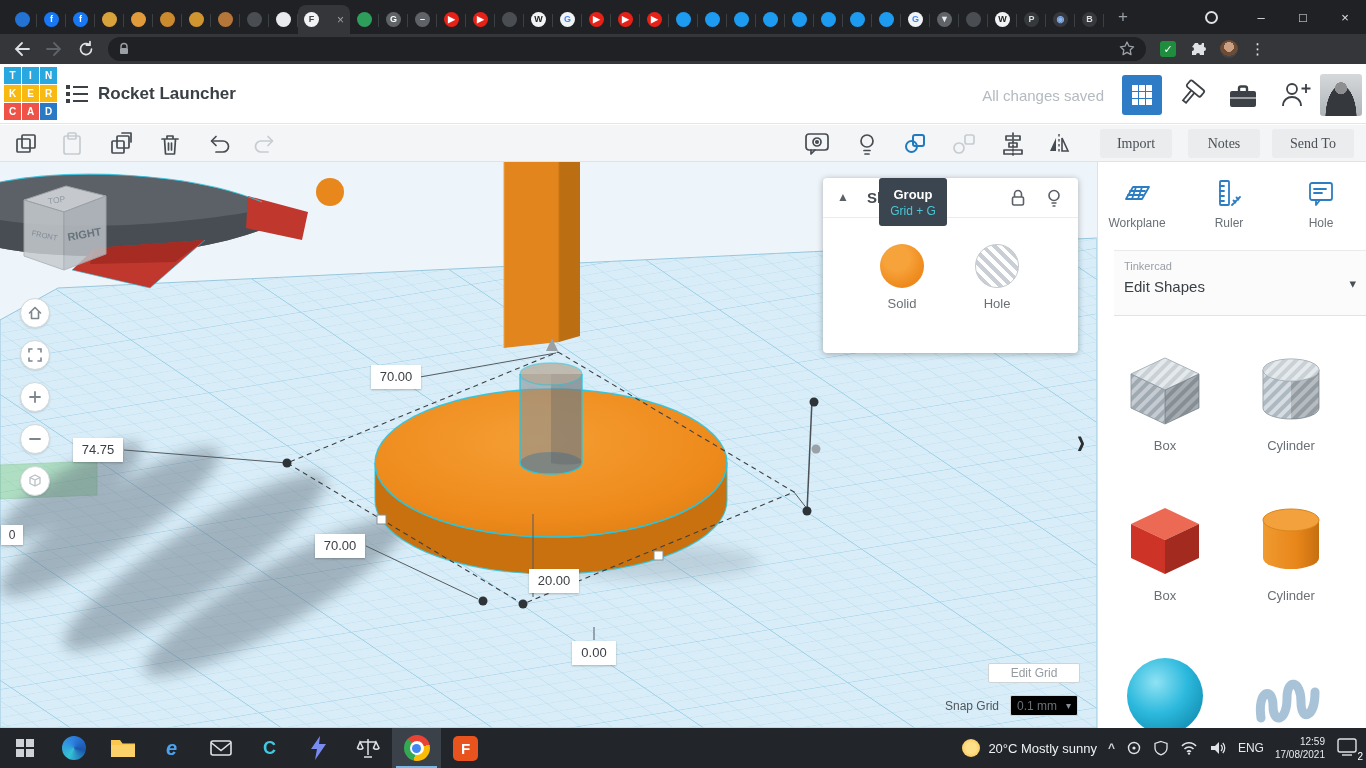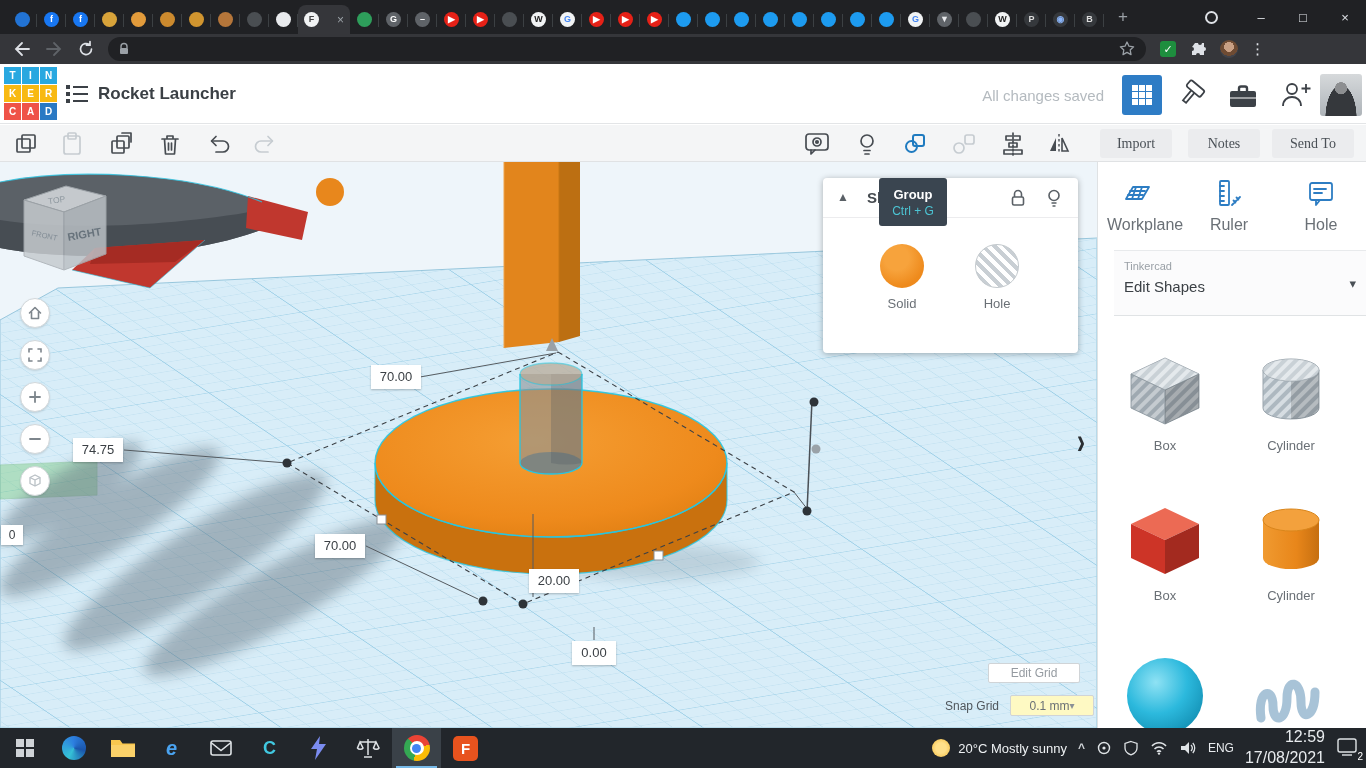--- a/index.html
+++ b/index.html
@@ -62,21 +62,21 @@
   .canvas svg.scene { position:absolute; left:0; top:0; }
   .nav-circle { position:absolute; left:20px; width:30px; height:30px; border-radius:50%; background:#fff; border:1px solid #d3d8db; box-shadow:0 1px 2px rgba(0,0,0,.12); display:flex; align-items:center; justify-content:center; }
   .nc-home{top:136px} .nc-fit{top:178px} .nc-zin{top:220px} .nc-zout{top:262px} .nc-cube{top:304px}
   .dim { position:absolute; height:24px; min-width:44px; padding:0 4px; background:#fff; box-shadow:0 1px 2px rgba(0,0,0,.25); font-size:13px; color:#3b4045; text-align:center; line-height:24px; }
   .d0{left:371px;top:203px;width:50px} .d1{left:73px;top:276px;width:50px} .d2{left:315px;top:372px;width:50px}
   .d3{left:529px;top:407px;width:50px} .d4{left:572px;top:479px;width:44px}
   .d5{left:1px;top:363px;width:22px;height:20px;min-width:22px;line-height:20px;font-size:12px}
   .panel-chevron { position:absolute; left:1077px; top:266px; font-size:24px; font-weight:bold; color:#2b2f33; transform:scaleY(1.5); }
   .edit-grid-btn { position:absolute; left:988px; top:501px; width:92px; height:20px; background:#fff; border:1px solid #d0d4d7; border-radius:2px; color:#959ba1; font-size:12px; text-align:center; line-height:18px; }
   .snap-label { position:absolute; left:945px; top:537px; font-size:12px; color:#4f565c; }
-  .snap-dd { position:absolute; left:1010px; top:533px; width:84px; height:21px; background:#fef9c3; border:1px solid #d0d4d7; border-radius:2px; display:flex; align-items:center; justify-content:center; padding:0 6px; font-size:12px; color:#6a7076; }
+  .snap-dd { position:absolute; left:1010px; top:533px; width:68px; height:21px; background:#000000; border:1px solid #d0d4d7; border-radius:2px; display:flex; align-items:center; justify-content:space-between; padding:0 6px; font-size:12px; color:#6a7076; }
   .snap-dd .ddcaret { color:#8a9096; font-size:10px; }
 
   
   .inspector { position:absolute; left:823px; top:178px; width:255px; height:175px; background:#fff; border-radius:4px; box-shadow:0 1px 6px rgba(0,0,0,.3); z-index:20; }
   .insp-head { position:relative; height:40px; border-bottom:1px solid #ececee; }
   .insp-caret { position:absolute; left:14px; top:12px; color:#5a6066; font-size:12px; }
   .insp-title { position:absolute; left:44px; top:11px; font-size:15px; font-weight:bold; color:#454a4f; }
   .insp-ic { position:absolute; top:9px; }
   .il-lock{left:184px} .il-bulb{left:220px}
   .opt { position:absolute; top:66px; width:60px; text-align:center; }
@@ -88,21 +88,21 @@
 
   
   .tooltip { position:absolute; left:879px; top:178px; width:68px; height:48px; background:#3a4550; border-radius:3px; display:flex; flex-direction:column; align-items:center; justify-content:center; z-index:30; }
   .tt-title { color:#fff; font-size:13px; font-weight:bold; }
   .tt-short { color:#4cc5d4; font-size:12px; margin-top:2px; }
 
   
   .side-panel { position:absolute; left:1097px; top:162px; width:269px; height:566px; background:#fff; border-left:1px solid #dfe2e4; overflow:hidden; }
   .tool { position:absolute; top:16px; width:60px; text-align:center; }
   .tool-0{left:9px} .tool-1{left:101px} .tool-2{left:193px}
-  .tool-label { margin-top:4px; font-size:16px; color:#6a7076; }
+  .tool-label { margin-top:4px; font-size:12px; color:#6a7076; }
   .tool-ic { stroke:#2d7dc3; fill:none; stroke-width:1.8; stroke-linecap:round; stroke-linejoin:round; }
   .category { position:absolute; left:16px; top:88px; width:260px; height:66px; background:#fbfbfc; border-top:1px solid #e8eaec; border-bottom:1px solid #e0e3e5; }
   .cat-lib { position:absolute; left:10px; top:9px; font-size:11px; color:#9aa0a6; }
   .cat-name { position:absolute; left:10px; top:27px; font-size:15px; color:#3b4045; }
   .cat-caret { position:absolute; right:18px; top:25px; color:#4a5056; font-size:13px; }
   .shape-tile { position:absolute; width:100px; text-align:center; }
   .c0{left:17px} .c1{left:143px} .r0{top:186px} .r1{top:336px} .r2{top:490px}
   .shape-label { margin-top:2px; font-size:13px; color:#6a7076; }
 
   
@@ -115,21 +115,21 @@
   .letter-ic { font-weight:bold; }
   .chrome-ic { width:26px; height:26px; border-radius:50%; position:relative; background:conic-gradient(from -45deg, #ea4335 0 120deg, #fbbc05 120deg 240deg, #34a853 240deg 360deg); }
   .chrome-ic::before { content:""; position:absolute; inset:6px; background:#fff; border-radius:50%; }
   .chrome-ic::after { content:""; position:absolute; inset:8.5px; background:#4285f4; border-radius:50%; }
   .fp-ic { width:25px; height:25px; border-radius:5px; background:#e8531e; color:#fff; font-weight:bold; font-size:15px; line-height:25px; text-align:center; }
   .tb-tray { position:absolute; right:6px; top:0; height:40px; display:flex; align-items:center; gap:11px; }
   .sun-ic { width:18px; height:18px; border-radius:50%; background:radial-gradient(circle,#ffe08a 0 40%,#f3b93a 100%); }
   .weather-text { color:#eef1f3; font-size:13px; margin-left:-3px; }
   .tray-caret { color:#cfd3d7; font-size:12px; font-weight:bold; }
   .lang { color:#e8ebee; font-size:12px; }
-  .clock { text-align:right; color:#e8ebee; font-size:16px; line-height:1.3; }
+  .clock { text-align:right; color:#e8ebee; font-size:10px; line-height:1.3; }
   .notif { position:relative; width:24px; height:24px; }
   .notif .badge { position:absolute; right:-3px; bottom:-2px; color:#fff; font-size:10px; }
   svg text { font-family:"Liberation Sans",sans-serif; }
 </style>
 </head>
 <body>
 
 <div class="screen">
 
   <svg width="0" height="0" style="position:absolute" aria-hidden="true">
@@ -657,21 +657,21 @@
       <div class="opt-label">Solid</div>
     </div>
     <div class="opt opt-hole">
       <div class="opt-circle c-hole"></div>
       <div class="opt-label">Hole</div>
     </div>
   </div>
 
   <div class="tooltip">
     <div class="tt-title">Group</div>
-    <div class="tt-short">Ctrl + G</div>
+    <div class="tt-short">Grid + G</div>
   </div>
 
   <div class="side-panel">
     <div class="tool tool-0">
       <svg class="tool-ic" width="30" height="30">
           <polygon points="4,21 11,9 27,9 20,21"></polygon>
           <path d="M8,13 h15 M6,17 h15 M14,9 l-4,12 M20,9 l-4,12"></path>
         </svg>
       <div class="tool-label">Workplane</div>
     </div>

